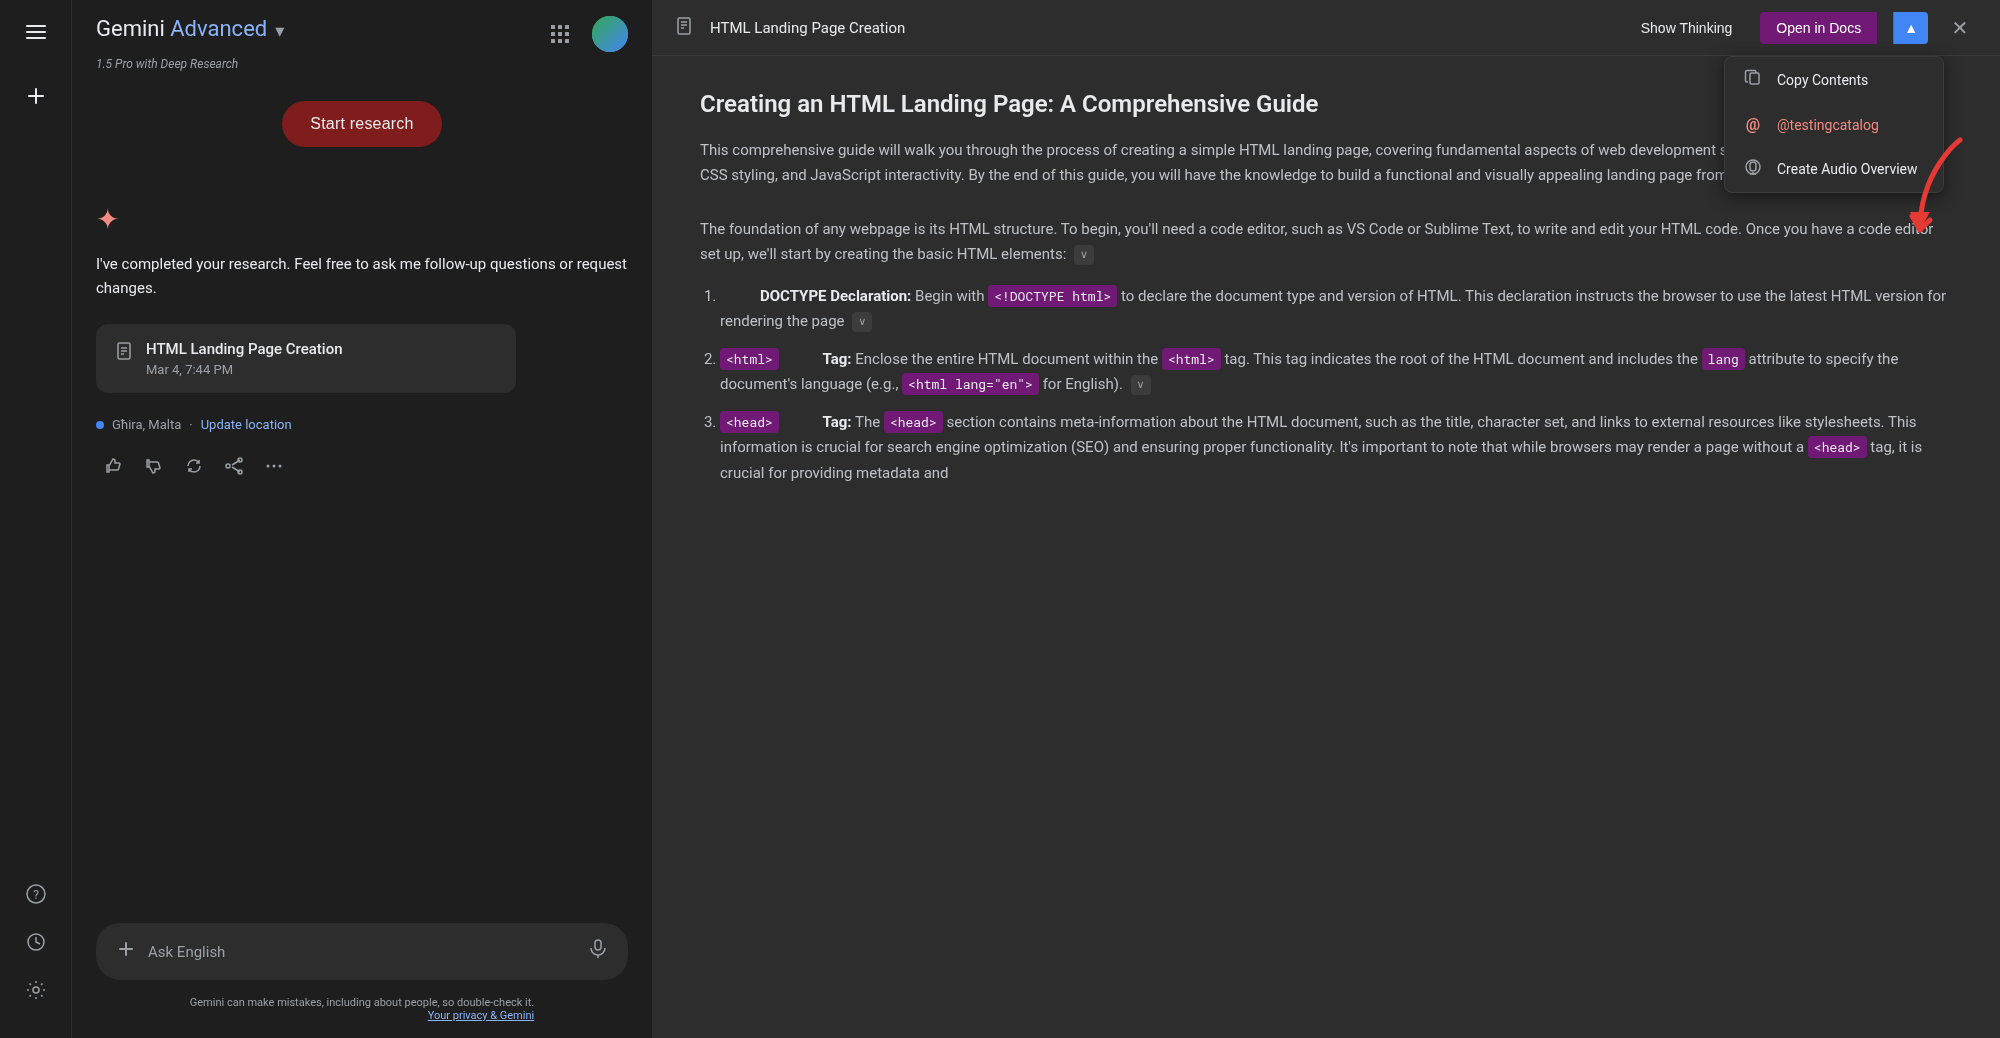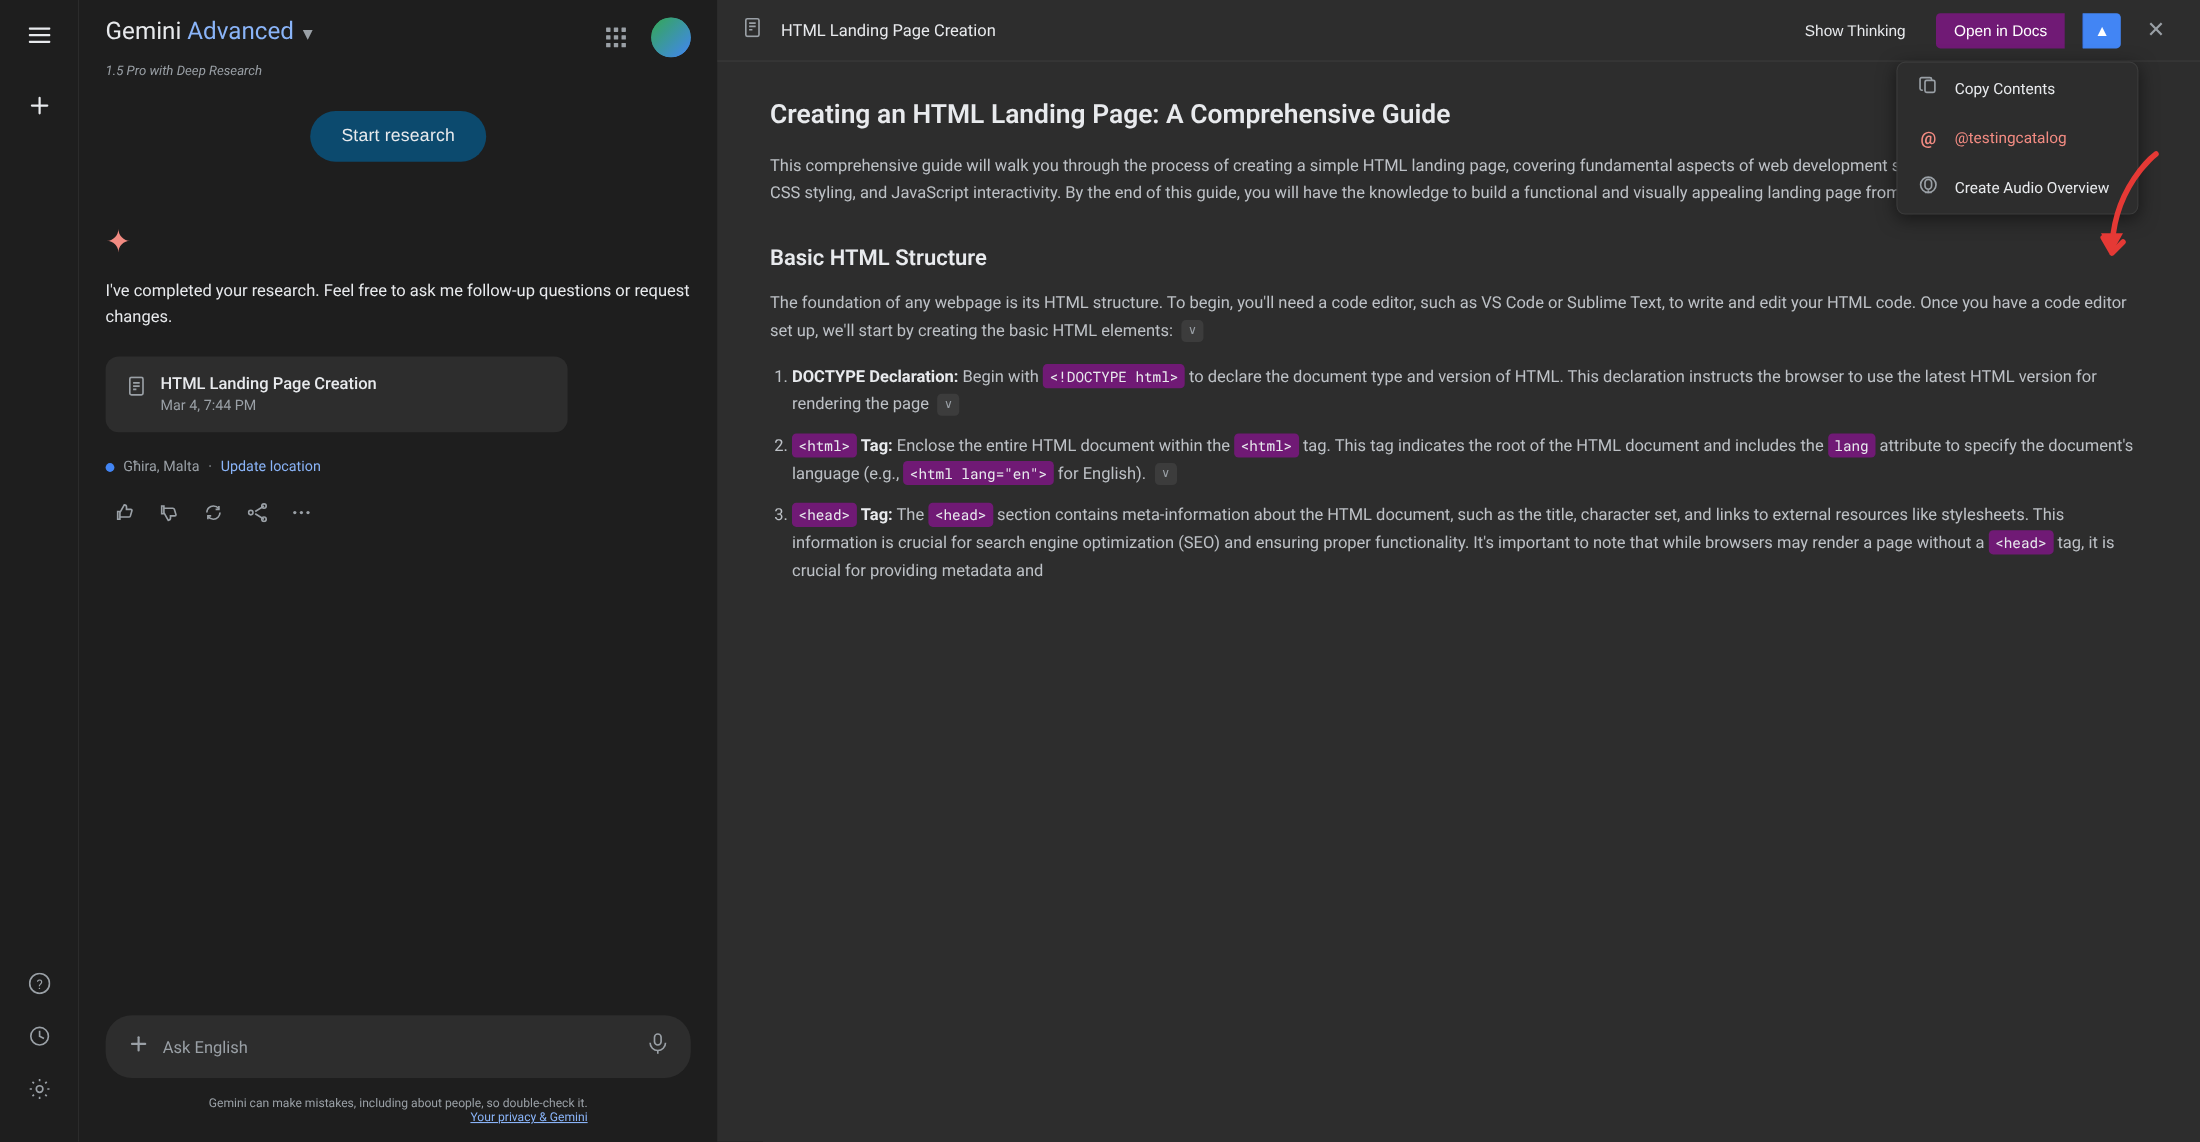--- a/index.html
+++ b/index.html
@@ -87,21 +87,21 @@
       padding-left: 2px;
       font-style: italic;
     }
     .header-dropdown-icon {
       color: #9aa0a6;
       cursor: pointer;
       font-size: 18px;
     }
 
     .start-research-btn {
-      background: #0c4a6e;
+      background: #7f1d1d;
       border: none;
       border-radius: 24px;
       color: #e8eaed;
       font-size: 16px;
       padding: 14px 28px;
       cursor: pointer;
       margin-top: 30px;
       letter-spacing: 0.2px;
     }
 
@@ -340,20 +340,21 @@
       line-height: 1.7;
     }
     .list-item {
       font-size: 15px;
       color: #bdc1c6;
       margin-bottom: 12px;
       line-height: 1.7;
     }
     .list-item strong {
       color: #e8eaed;
+      margin-left: 40px;
     }
     code {
       background: #701a75;
       color: #e8eaed;
       padding: 2px 6px;
       border-radius: 4px;
       font-size: 13px;
       font-family: 'Roboto Mono', monospace;
     }
     .expand-inline {
@@ -652,21 +653,20 @@
 
   <svg class="red-arrow" viewBox="0 0 80 140" fill="none" xmlns="http://www.w3.org/2000/svg">
     <path d="M60 10 C60 10, 20 40, 20 100 L30 90 M20 100 L12 86" stroke="#e53935" stroke-width="5" stroke-linecap="round" stroke-linejoin="round" fill="none"></path>
     <polygon points="20,100 10,82 30,82" fill="#e53935"></polygon>
   </svg>
 
   <div class="content-area">
     <div class="doc-main-title">Creating an HTML Landing Page: A Comprehensive Guide</div>
     <div class="doc-intro">This comprehensive guide will walk you through the process of creating a simple HTML landing page, covering fundamental aspects of web development such as basic HTML elements, CSS styling, and JavaScript interactivity. By the end of this guide, you will have the knowledge to build a functional and visually appealing landing page from scratch.</div>
 
-    <div class="section-title">Basic HTML Structure</div>
     <div class="section-body">The foundation of any webpage is its HTML structure. To begin, you'll need a code editor, such as VS Code or Sublime Text, to write and edit your HTML code. Once you have a code editor set up, we'll start by creating the basic HTML elements: <span class="expand-inline">∨</span></div>
 
     <ol>
       <li class="list-item">
         <strong>DOCTYPE Declaration:</strong> Begin with <code>&lt;!DOCTYPE html&gt;</code> to declare the document type and version of HTML. This declaration instructs the browser to use the latest HTML version for rendering the page <span class="expand-inline">∨</span>
       </li>
       <li class="list-item">
         <code>&lt;html&gt;</code> <strong>Tag:</strong> Enclose the entire HTML document within the <code>&lt;html&gt;</code> tag. This tag indicates the root of the HTML document and includes the <code>lang</code> attribute to specify the document's language (e.g., <code>&lt;html lang="en"&gt;</code> for English). <span class="expand-inline">∨</span>
       </li>
       <li class="list-item">

